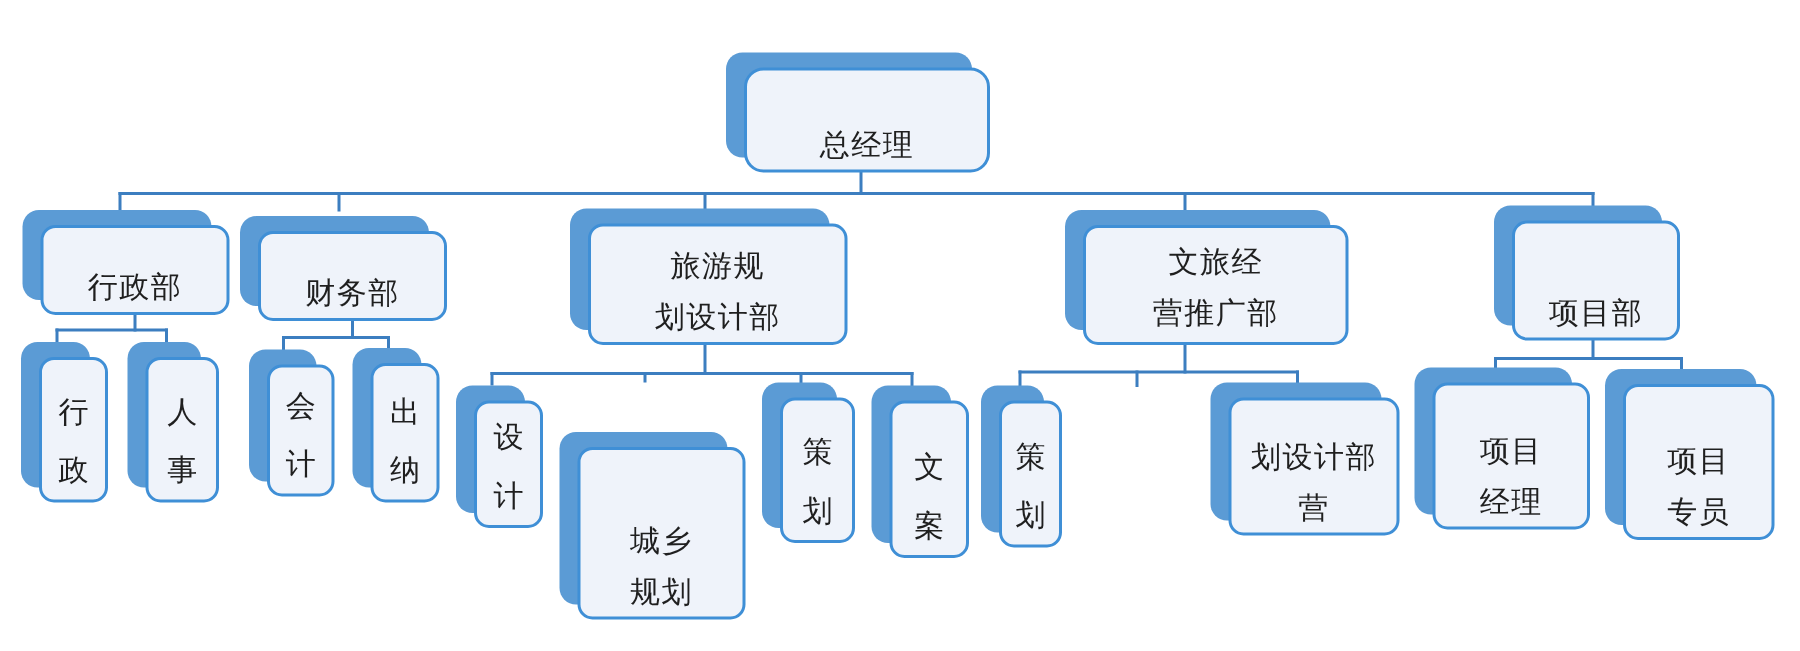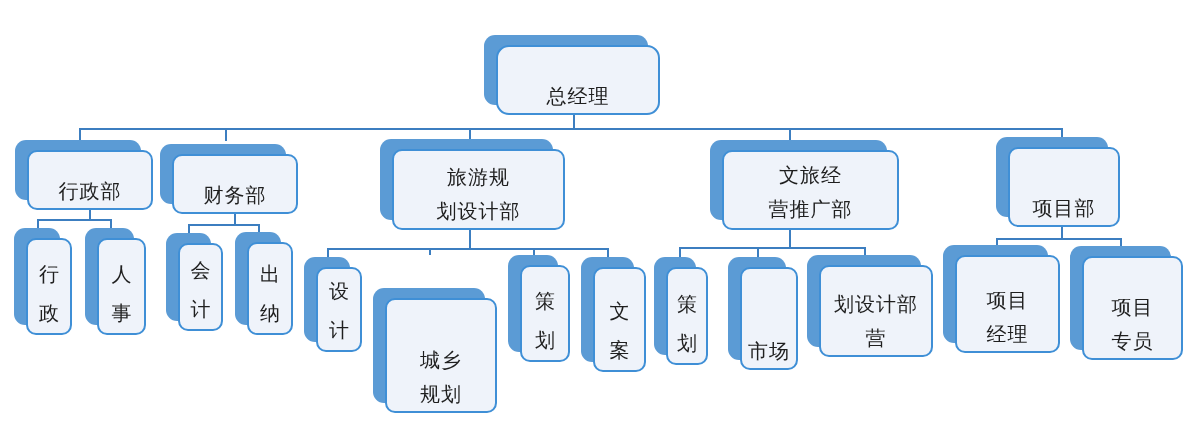--- a/index.html
+++ b/index.html
@@ -167,26 +167,20 @@
 案</span>
       </div>
   </div>
   <div class="node vtext" style="left:666px;top:267px;width:42px;height:98px;">
     <div class="back"></div>
     <div class="front">
         <span class="label">策
 划</span>
       </div>
   </div>
-  <div class="node" style="left:740px;top:267px;width:58px;height:103px;">
-    <div class="back"></div>
-    <div class="front">
-        <span class="label">市场</span>
-      </div>
-  </div>
   <div class="node" style="left:819px;top:265px;width:114px;height:92px;">
     <div class="back"></div>
     <div class="front">
         <span class="label">划设计部
 营</span>
       </div>
   </div>
   <div class="node" style="left:955px;top:255px;width:105px;height:98px;">
     <div class="back"></div>
     <div class="front">

